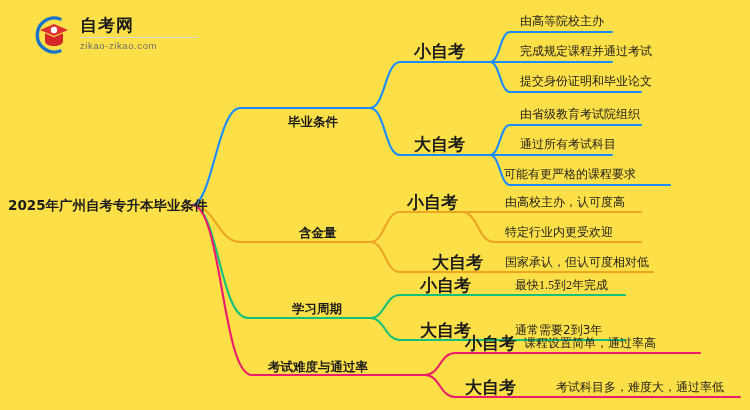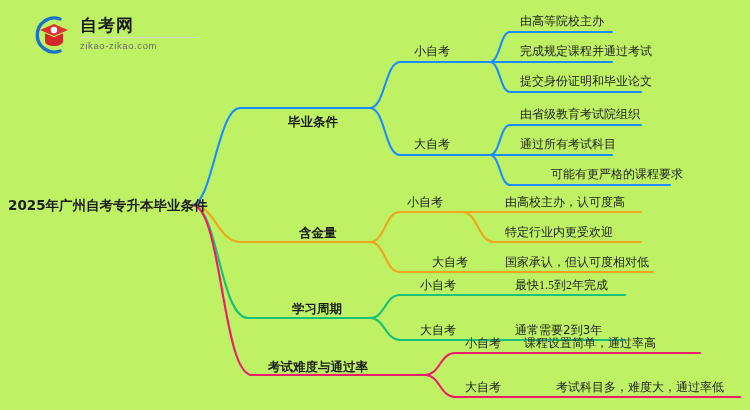--- a/index.html
+++ b/index.html
@@ -4,21 +4,21 @@
 <style>
   html, body {
     margin: 0;
     padding: 0;
     background: #ffffff;
   }
   #canvas {
     position: relative;
     width: 750px;
     height: 410px;
-    background: #bef264;
+    background: #fde047;
     overflow: hidden;
     font-family: "Liberation Sans", "DejaVu Sans", sans-serif;
   }
 
   
   #logo {
     position: absolute;
     left: 30px;
     top: 12px;
     width: 170px;
@@ -79,22 +79,22 @@
     font-size: 13.5px;
     font-weight: bold;
     line-height: 16px;
   }
   .node.cat {
     font-size: 12.5px;
     font-weight: bold;
     line-height: 15px;
   }
   .node.sub {
-    font-size: 12px;
-    font-weight: normal;
+    font-size: 17px;
+    font-weight: bold;
     line-height: 15px;
   }
   .node.leaf {
     font-size: 12px;
     line-height: 15px;
     font-weight: normal;
   }
 </style>
 </head>
 <body>
@@ -168,21 +168,21 @@
   <div class="node cat" style="left:288px; top:82px;margin-top:32px;">毕业条件</div>
   <div class="node sub" style="left:414px; top:44px;">小自考</div>
   <div class="node sub" style="left:414px; top:137px;">大自考</div>
 
   <div class="node leaf" style="left:520px; top:14px;">由高等院校主办</div>
   <div class="node leaf" style="left:520px; top:44px;">完成规定课程并通过考试</div>
   <div class="node leaf" style="left:520px; top:74px;">提交身份证明和毕业论文</div>
 
   <div class="node leaf" style="left:520px; top:107px;">由省级教育考试院组织</div>
   <div class="node leaf" style="left:520px; top:137px;">通过所有考试科目</div>
-  <div class="node leaf" style="left:551px; top:167px;">可能有更严格的课程要求</div>
+  <div class="node leaf" style="left:504px; top:167px;">可能有更严格的课程要求</div>
 
   <div class="node cat" style="left:299px; top:225px;">含金量</div>
   <div class="node sub" style="left:407px; top:195px;">小自考</div>
   <div class="node sub" style="left:432px; top:255px;">大自考</div>
 
   <div class="node leaf" style="left:505px; top:195px;">由高校主办，认可度高</div>
   <div class="node leaf" style="left:505px; top:225px;text-align:center;">特定行业内更受欢迎</div>
   <div class="node leaf" style="left:505px; top:255px;">国家承认，但认可度相对低</div>
 
   <div class="node cat" style="left:292px; top:301px;">学习周期</div>

